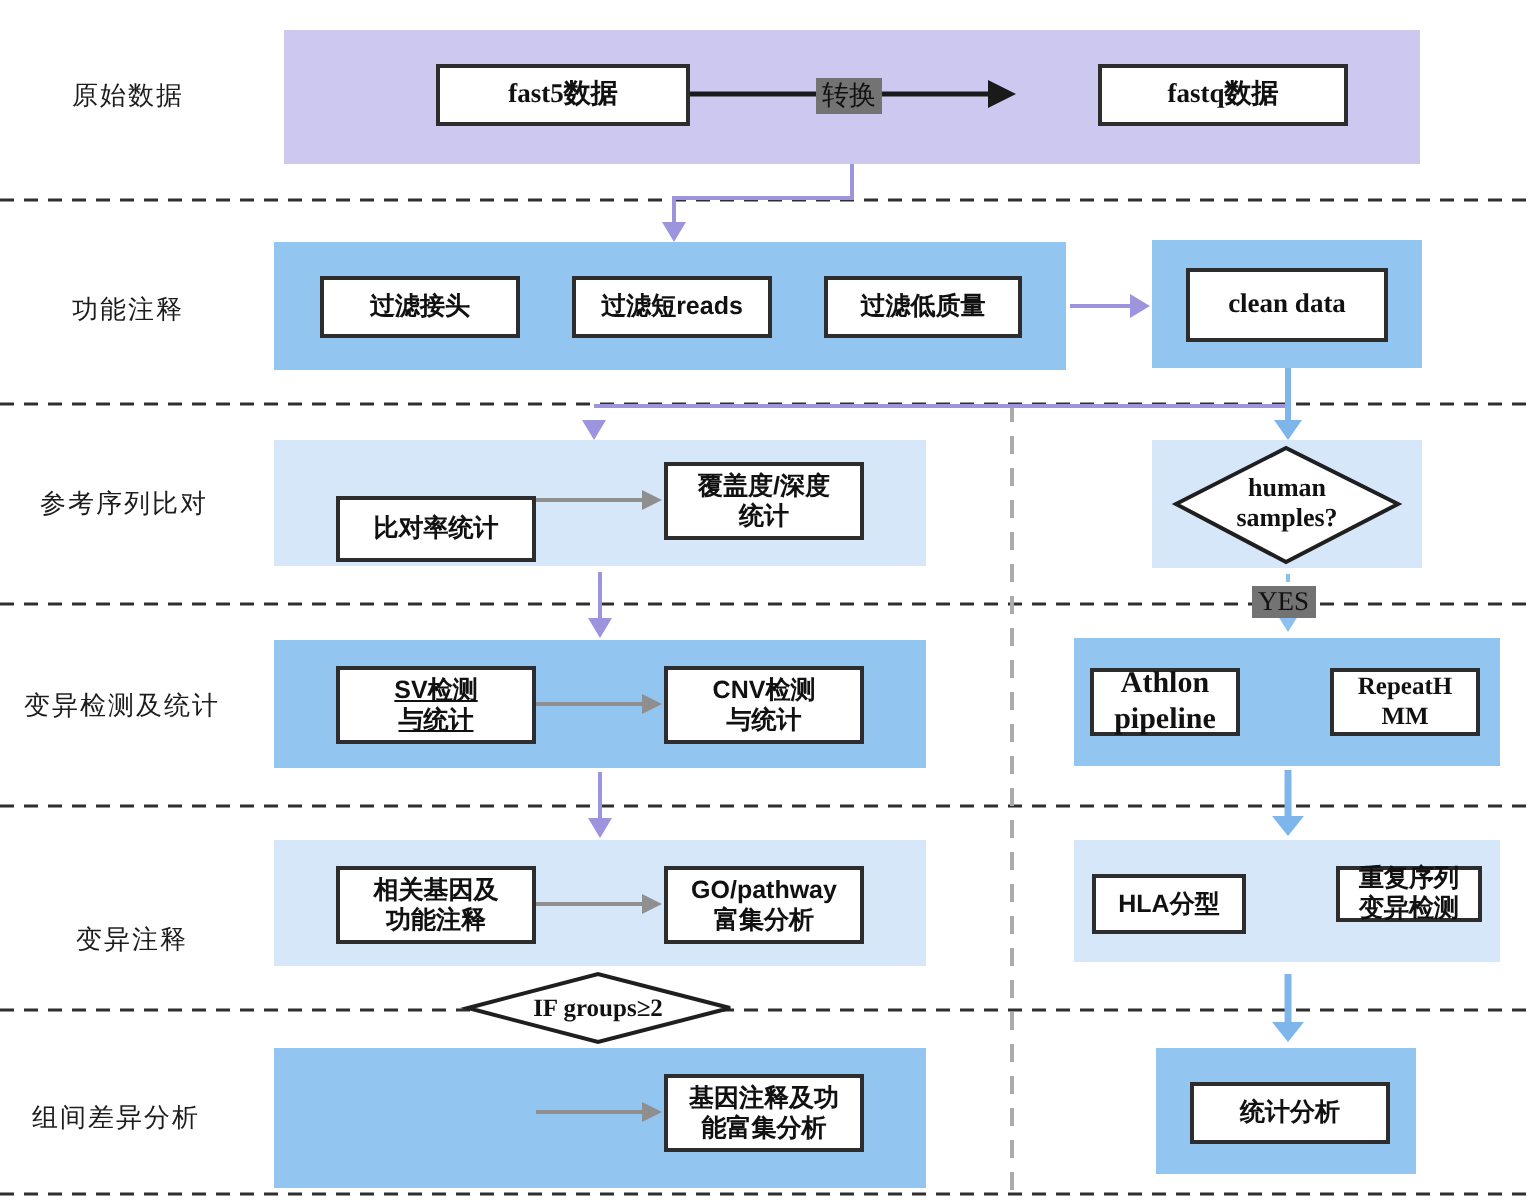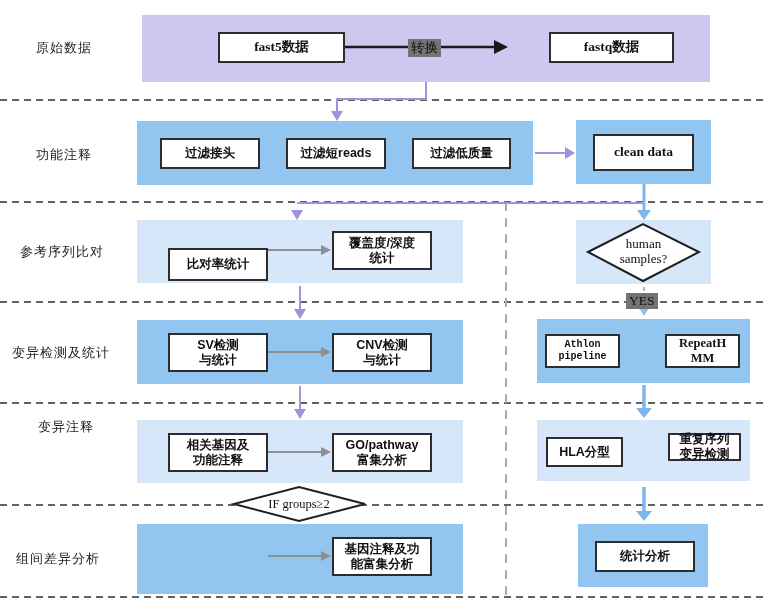--- a/index.html
+++ b/index.html
@@ -17,21 +17,21 @@
     display:flex;align-items:center;justify-content:center;text-align:center;
     font-weight:bold;font-size:12.5px;line-height:1.2;white-space:pre-line;
     color:#111;box-sizing:border-box;font-family:"Liberation Sans", sans-serif;
   }
   .node.serif{font-family:"Liberation Serif", serif;font-size:13.5px;}
   .rowlabel{
     position:absolute;z-index:3;font-weight:normal;font-size:13px;color:#1c1c1c;
     white-space:nowrap;letter-spacing:1px;
   }
   .diamond-text{
-    position:absolute;z-index:3;font-family:"Liberation Serif", serif;font-weight:normal;
+    position:absolute;z-index:3;font-family:"Liberation Serif", serif;font-weight:bold;
     color:#111;text-align:center;white-space:pre-line;line-height:1.15;
   }
   .float-label{
     position:absolute;z-index:3;font-weight:normal;color:#111;background:#737373;
     padding:0 3px;text-align:center;
   }
 </style>
 </head>
 <body>
 
@@ -105,55 +105,55 @@
     <polygon points="494,40 494,54 508,47" fill="#1a1a1a"></polygon>
 
     <polygon points="588,252 643,224 699,252 643,281" fill="#ffffff" stroke="#1f1f1f" stroke-width="2"></polygon>
     <polygon points="234,504 299,487 365,504 299,521" fill="#ffffff" stroke="#1f1f1f" stroke-width="2"></polygon>
   </svg>
 
   <div class="rowlabel" style="left:36px;top:39px;">原始数据</div>
   <div class="rowlabel" style="left:36px;top:146px;">功能注释</div>
   <div class="rowlabel" style="left:20px;top:243px;">参考序列比对</div>
   <div class="rowlabel" style="left:12px;top:344px;">变异检测及统计</div>
-  <div class="rowlabel" style="left:38px;top:418px;">变异注释</div>
+  <div class="rowlabel" style="left:38px;top:461px;">变异注释</div>
   <div class="rowlabel" style="left:16px;top:550px;">组间差异分析</div>
 
   <div class="node serif" style="left:218px;top:32px;width:127px;height:31px;">fast5数据</div>
   <div class="float-label" style="left:408px;top:39px;font-size:13.5px;">转换</div>
   <div class="node serif" style="left:508px;top:32px;width:125px;height:31px;margin-left:41px;">fastq数据</div>
 
   <div class="node" style="left:160px;top:138px;width:100px;height:31px;">过滤接头</div>
   <div class="node" style="left:286px;top:138px;width:100px;height:31px;">过滤短reads</div>
   <div class="node" style="left:412px;top:138px;width:99px;height:31px;">过滤低质量</div>
   <div class="node serif" style="left:593px;top:134px;width:101px;height:37px;">clean data</div>
 
   <div class="node" style="left:168px;top:248px;width:100px;height:33px;">比对率统计</div>
   <div class="node" style="left:332px;top:231px;width:100px;height:39px;">覆盖度/深度
 统计</div>
 
-  <div class="node" style="left:168px;top:333px;width:100px;height:39px;">SV检测
+  <div class="node" style="left:168px;top:333px;width:100px;height:39px;text-decoration:underline;">SV检测
 与统计</div>
   <div class="node" style="left:332px;top:333px;width:100px;height:39px;">CNV检测
 与统计</div>
 
   <div class="node" style="left:168px;top:433px;width:100px;height:39px;">相关基因及
 功能注释</div>
   <div class="node" style="left:332px;top:433px;width:100px;height:39px;">GO/pathway
 富集分析</div>
 
   <div class="node" style="left:332px;top:537px;width:100px;height:39px;">基因注释及功
 能富集分析</div>
 
   <div class="diamond-text" style="left:588px;top:237px;width:111px;font-size:13px;">human
 samples?</div>
   <div class="diamond-text" style="left:234px;top:497px;width:130px;font-size:12.5px;">IF groups≥2</div>
 
   <div class="float-label" style="left:626px;top:293px;font-size:13.5px;font-family:'Liberation Serif', serif;text-align:center;">YES</div>
-  <div class="node serif" style="left:545px;top:334px;width:75px;height:34px;font-size:10px;font-family:Liberation Mono, monospace;">Athlon
+  <div class="node serif" style="left:545px;top:334px;width:75px;height:34px;font-size:15px;">Athlon
 pipeline</div>
   <div class="node serif" style="left:665px;top:334px;width:75px;height:34px;font-size:12.5px;">RepeatH
 MM</div>
   <div class="node" style="left:546px;top:437px;width:77px;height:30px;">HLA分型</div>
   <div class="node" style="left:668px;top:433px;width:73px;height:28px;">重复序列
 变异检测</div>
   <div class="node" style="left:595px;top:541px;width:100px;height:31px;">统计分析</div>
 
 </div>
 

